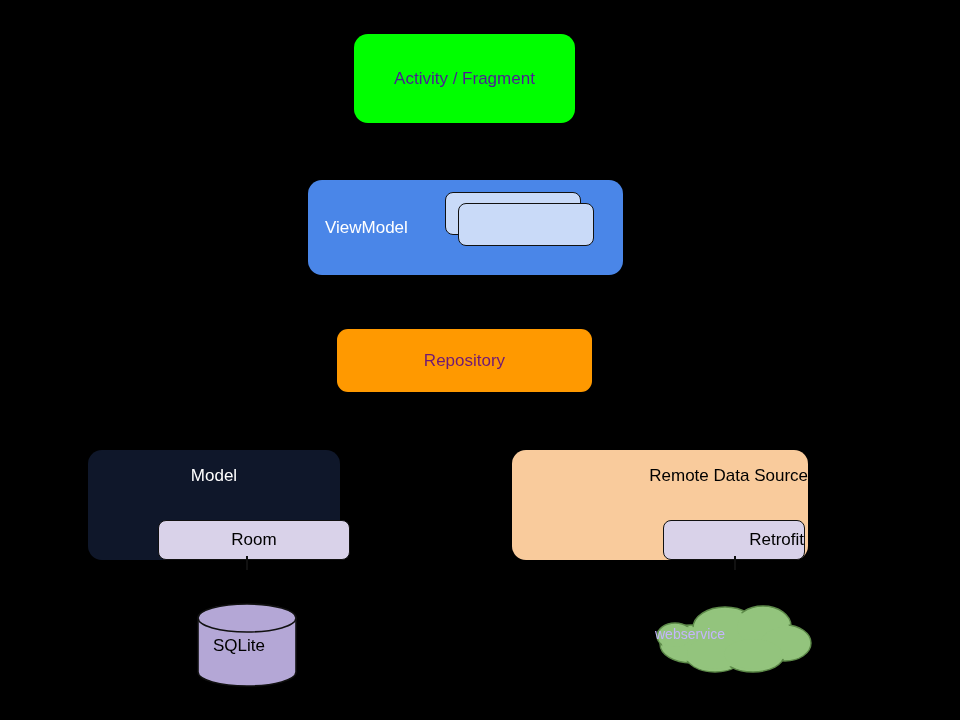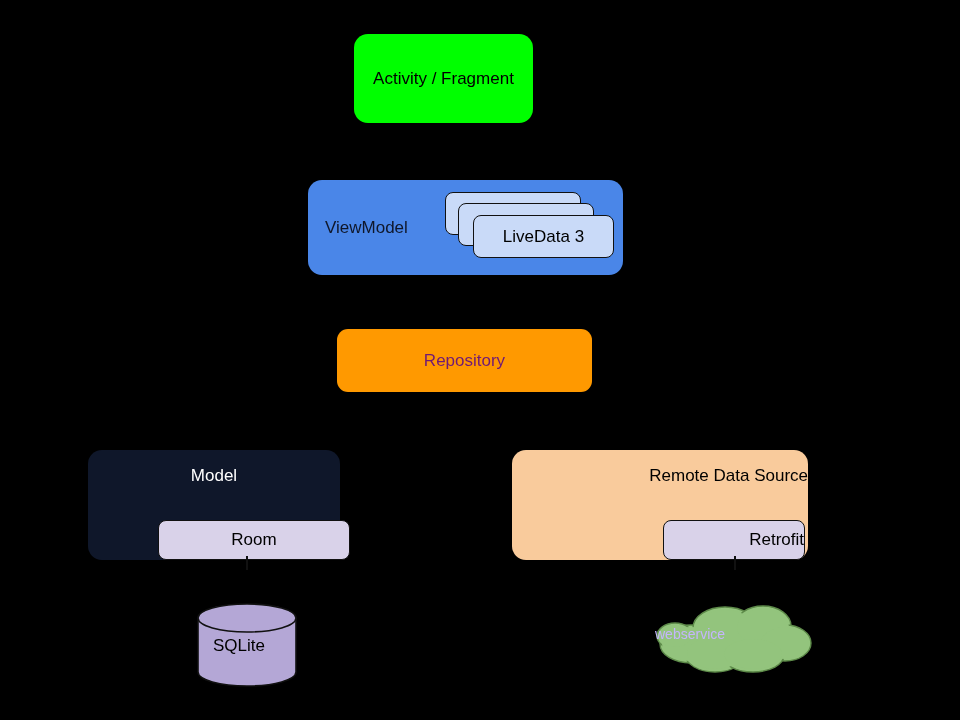--- a/index.html
+++ b/index.html
@@ -23,45 +23,45 @@
     align-items: center;
     justify-content: center;
     text-align: center;
     line-height: 1.15;
   }
 
   
   #activity-node {
     left: 354px;
     top: 34px;
-    width: 179px;
+    width: 221px;
     height: 89px;
     background: #00ff00;
     border-radius: 14px;
-    color: #000000;
+    color: #4c1d95;
     font-size: 17px;
   }
 
   
   #viewmodel-node {
     left: 308px;
     top: 180px;
     width: 315px;
     height: 95px;
     background: #4a86e8;
     border-radius: 14px;
   }
   #viewmodel-label {
     position: absolute;
     left: 17px;
     top: 0;
     height: 100%;
     display: flex;
     align-items: center;
-    color: #0f172a;
+    color: #ffffff;
     font-size: 17px;
   }
 
   
   .livedata-card {
     position: absolute;
     box-sizing: border-box;
     width: 136px;
     height: 43px;
     background: #c9daf8;
@@ -227,23 +227,20 @@
   </div>
 
   <div class="node" id="viewmodel-node">
     <span id="viewmodel-label">ViewModel</span>
   </div>
   <div class="livedata-card" id="livedata-card-1">
     <span></span>
   </div>
   <div class="livedata-card" id="livedata-card-2">
     <span></span>
-  </div>
-  <div class="livedata-card" id="livedata-card-3">
-    <span>LiveData 3</span>
   </div>
 
   <div class="node" id="repository-node">
     <span>Repository</span>
   </div>
 
   <div class="node" id="model-node">
     <span id="model-label">Model</span>
   </div>
   <div id="room-node">

